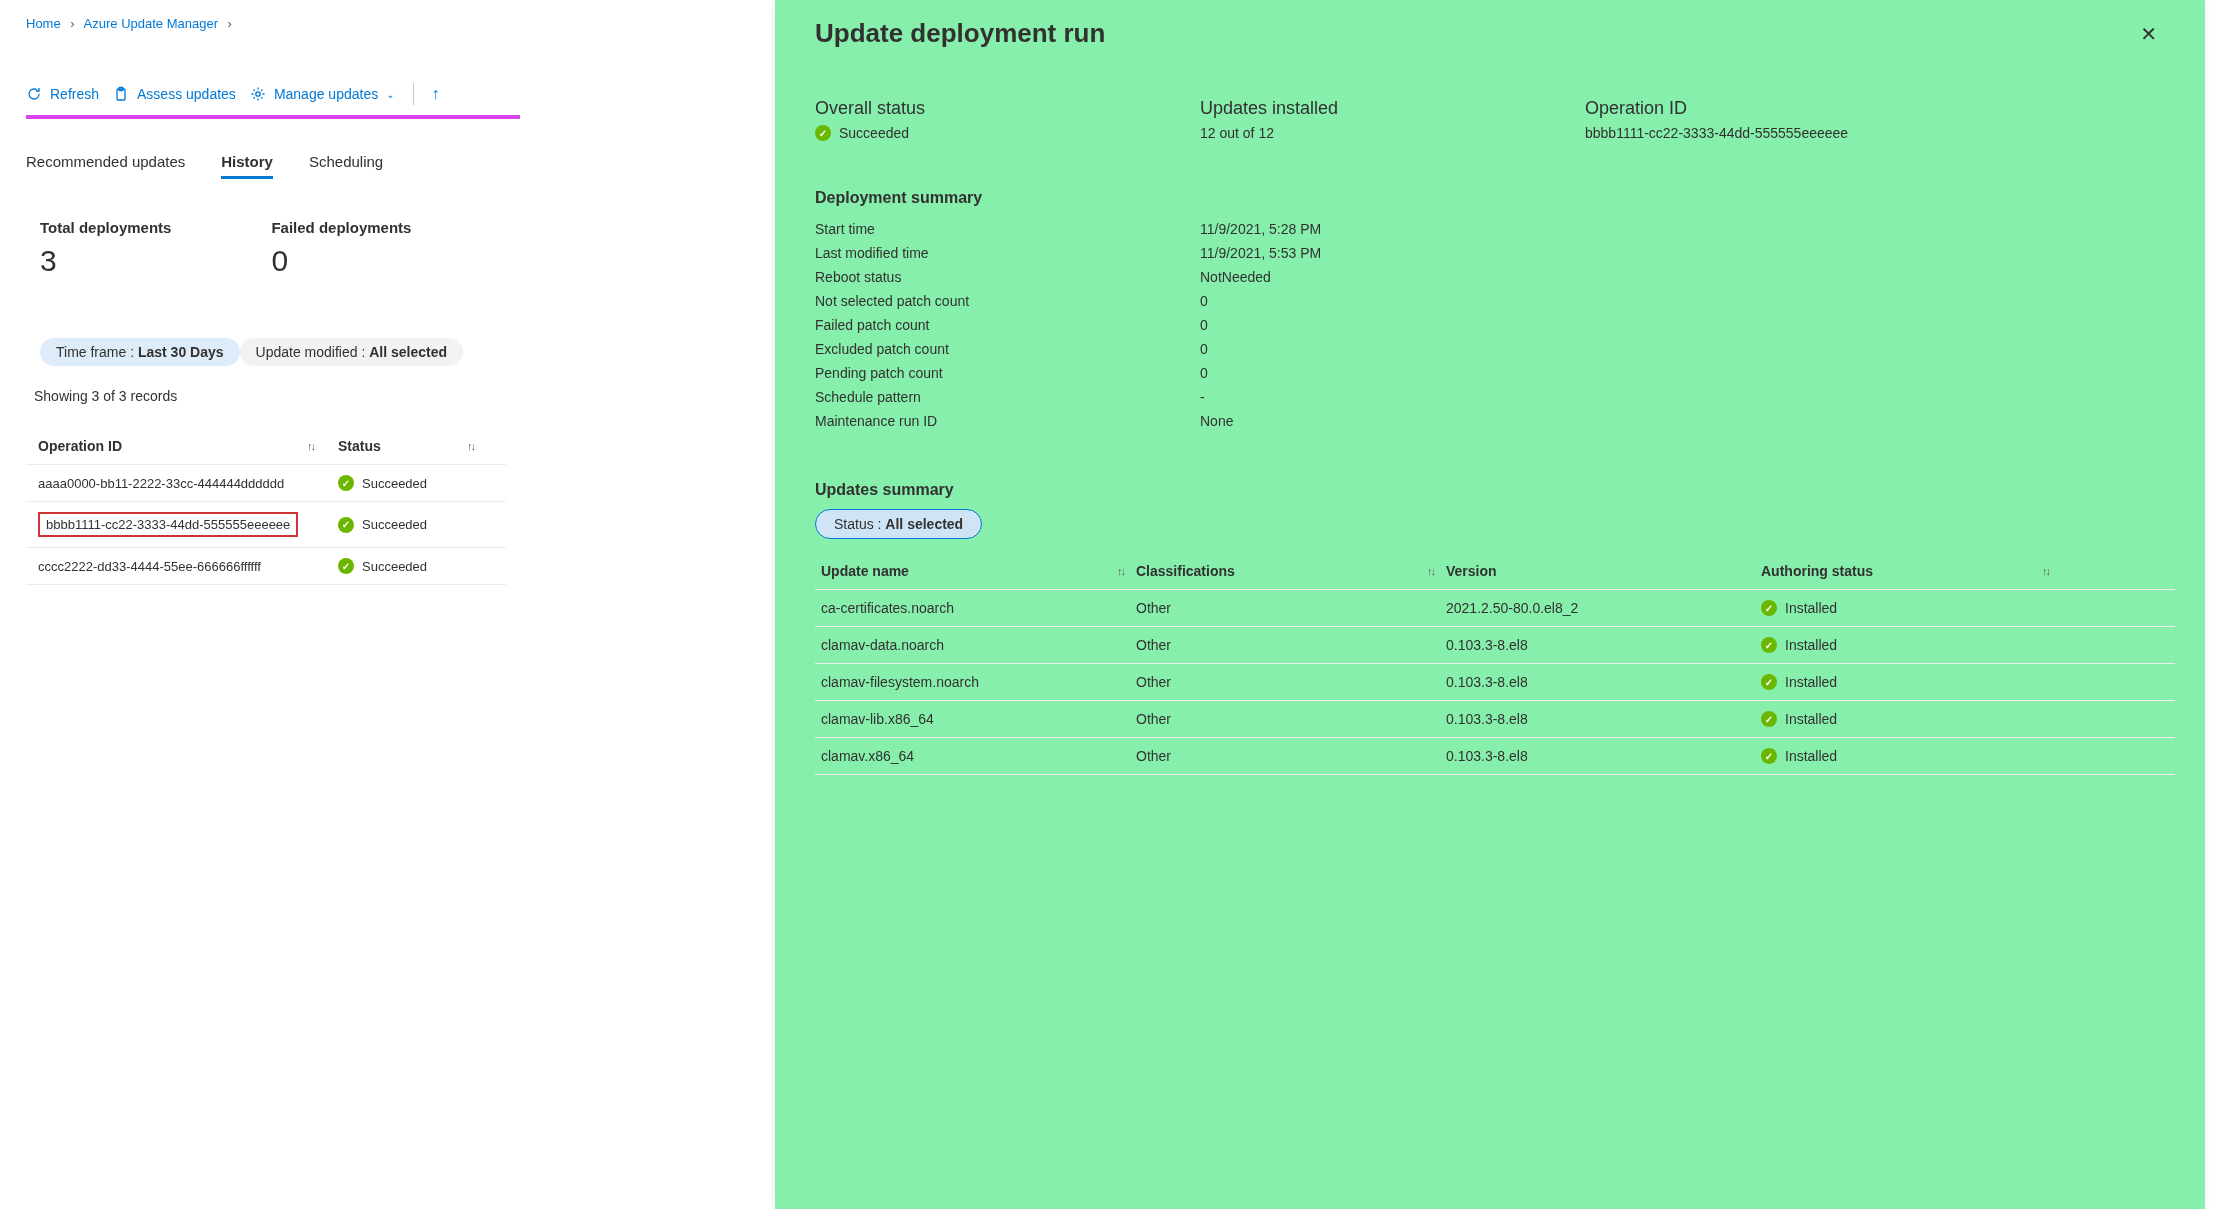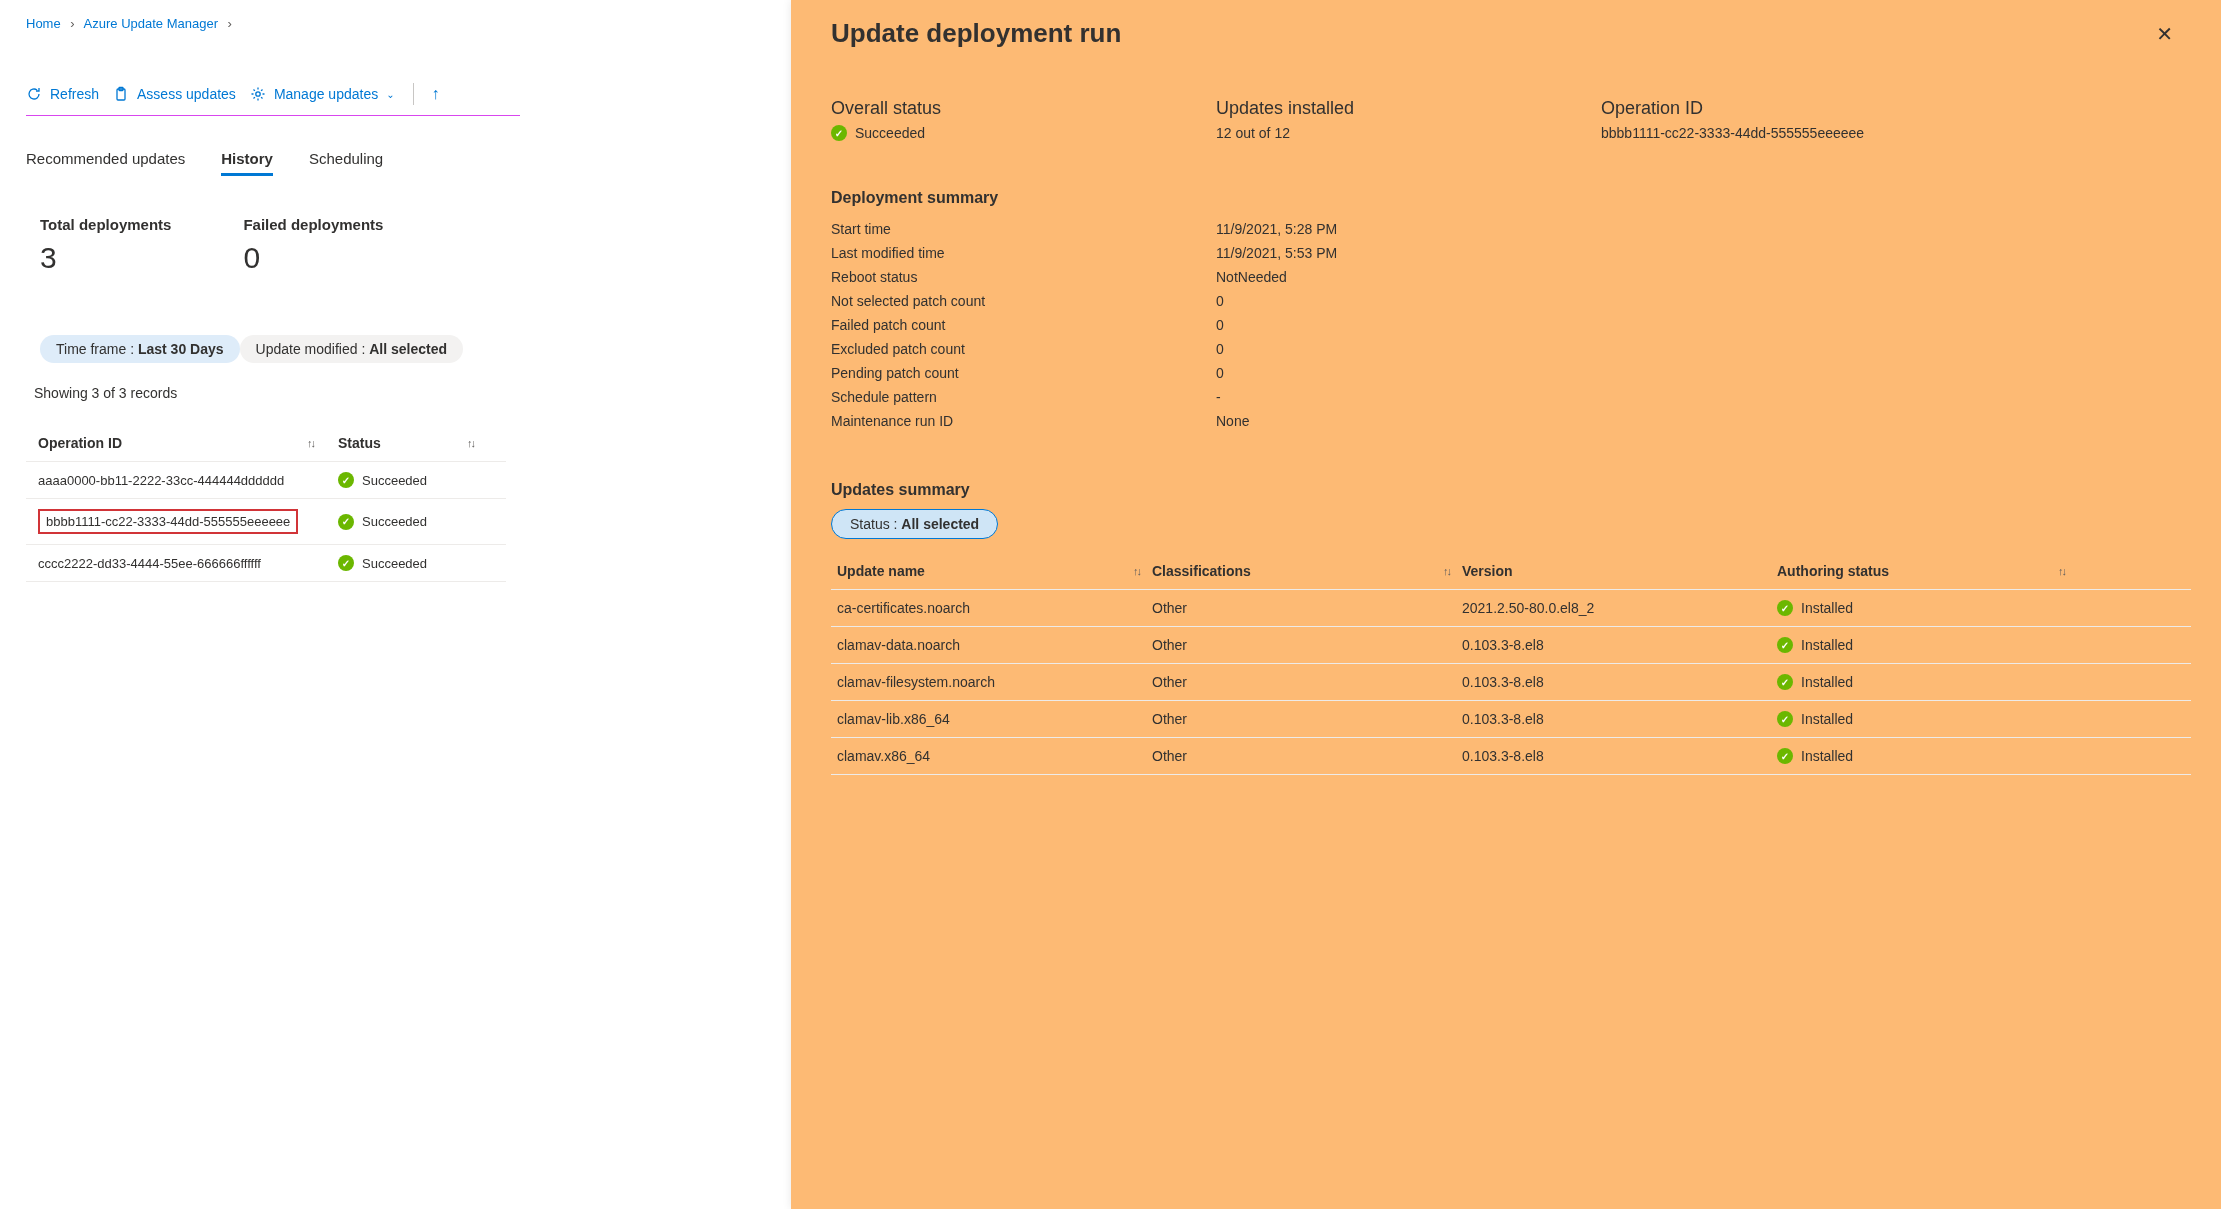--- a/index.html
+++ b/index.html
@@ -27,34 +27,34 @@
   }
   .breadcrumb a { color: #0078d4; text-decoration: none; }
   .breadcrumb .sep { color: #605e5c; margin: 0 6px; }
   .page-title-row { display: flex; align-items: center; gap: 18px; margin-top: 2px; }
   h1.page-title { font-size: 28px; font-weight: 600; }
   .ellipsis { font-size: 22px; color: #323130; cursor: pointer; position: relative; top:-2px;}
   .toolbar {
     display: flex; align-items: center; gap: 14px;
     margin-top: 44px;
     padding-bottom: 10px;
-    border-bottom: 1px solid #d946ef;
+    border-bottom: 4px solid #d946ef;
   }
   .toolbar-btn {
     display: inline-flex; align-items: center; gap: 8px;
     color: #0078d4; font-size: 14px; cursor: pointer;
     background: none; border: none;
   }
   .toolbar-btn .chev { font-size: 10px; color:#0078d4; }
   .toolbar-sep { width:1px; height:22px; background:#c8c6c4; margin:0 4px; }
   .icon { display:inline-flex; align-items:center; justify-content:center; width:16px; height:16px; }
   .tabs { display:flex; gap:36px; margin-top:34px; font-size:15px; }
   .tab { color:#323130; cursor:pointer; padding-bottom:6px; }
   .tab.active { font-weight:600; border-bottom:3px solid #0078d4; }
-  .stats-row { display:flex; gap:72px; margin-top:40px; padding-left:14px;}
+  .stats-row { display:flex; gap:100px; margin-top:40px; padding-left:14px;}
   .stat-label { font-size:15px; font-weight:600; }
   .stat-value { font-size:30px; margin-top:8px; }
   .filter-pills { display:flex; margin-top:60px; padding-left:14px;}
   .pill {
     background:#deecf9; border-radius:20px; padding:6px 16px;
     font-size:14px; cursor:pointer;
   }
   .pill.light { background:#f3f2f1; }
   .pill b { font-weight:600; }
   .records-count { margin-top:22px; padding-left:8px; font-size:14px; color:#323130;}
@@ -72,23 +72,23 @@
   .sort-icon { font-size:11px; color:#605e5c; letter-spacing:-2px;}
   .check-circle {
     width:16px; height:16px; border-radius:50%; background:#6bb700;
     display:inline-flex; align-items:center; justify-content:center;
     color:#fff; font-size:10px; flex-shrink:0;
   }
   .check-circle::after { content:"✓"; font-weight:bold; }
 
   
   .panel {
-    position:absolute; right:0; top:0;
+    position:absolute; right:16px; top:0;
     width:1430px; height:100%;
-    background:#fdba74;
+    background:#86efac;
     box-shadow:-1px 0 8px rgba(0,0,0,0.08);
     padding:18px 40px 0 40px;
     overflow:hidden;
   }
   .panel-header { display:flex; justify-content:space-between; align-items:flex-start; }
   .panel-title { font-size:26px; font-weight:600; }
   .close-x { font-size:20px; color:#323130; cursor:pointer; background:none; border:none; padding:4px 8px;}
   .overview-row { display:flex; margin-top:48px; }
   .overview-col { }
   .overview-col.c1 { width:385px; }

